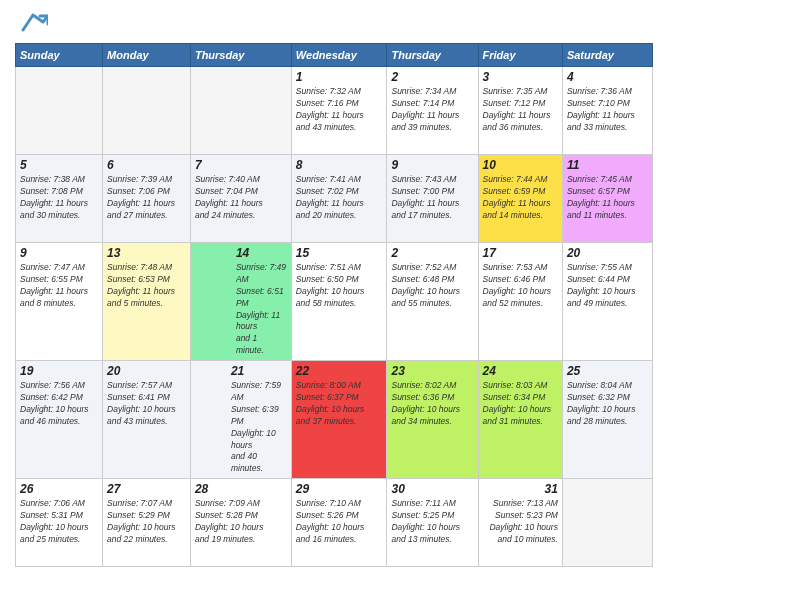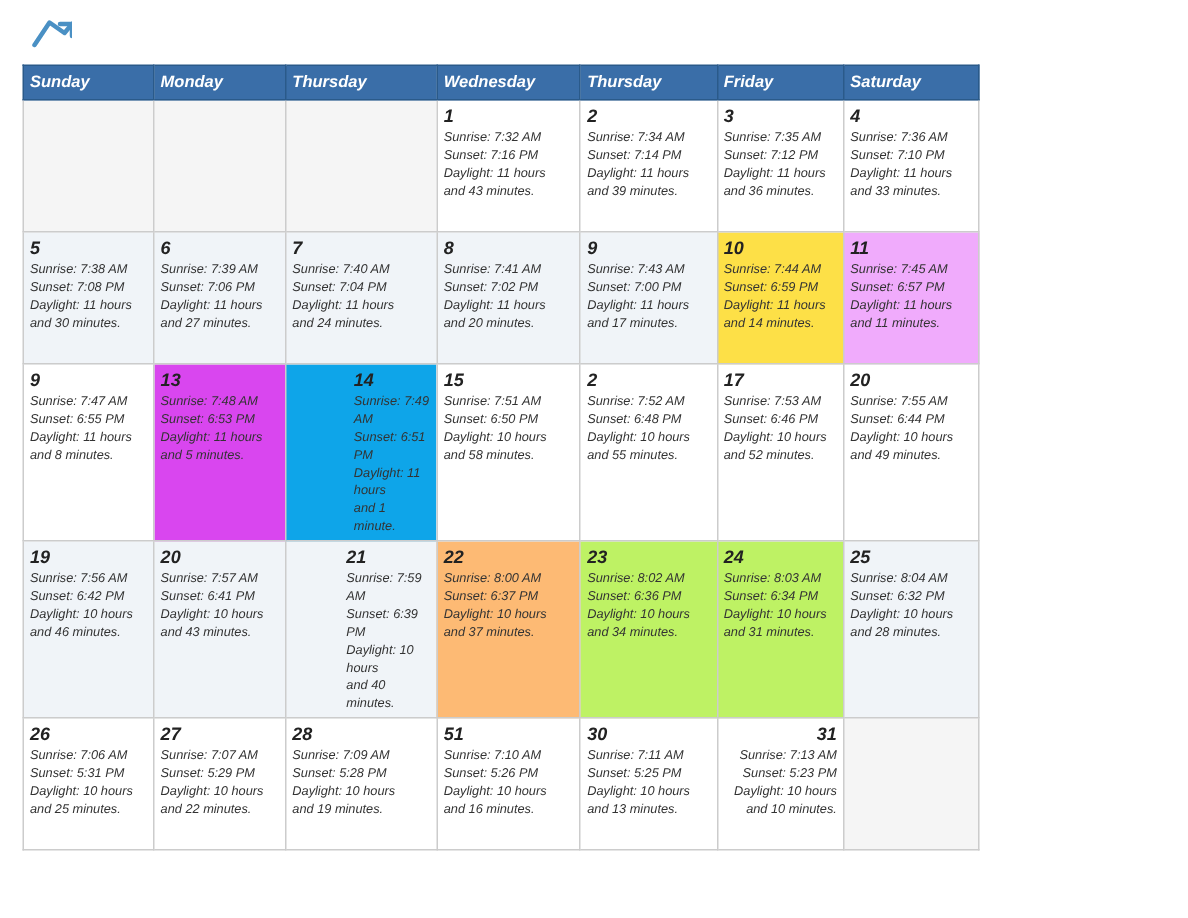--- a/index.html
+++ b/index.html
@@ -168,25 +168,25 @@
           <td style="background: #f0abfc;">
             <div class="day-number">11</div>
             <div class="day-info">Sunrise: 7:45 AM<br>Sunset: 6:57 PM<br>Daylight: 11 hours<br>and 11 minutes.</div>
           </td>
         </tr>
         <tr>
           <td style="background: rgb(255, 255, 255);">
             <div class="day-number">9</div>
             <div class="day-info">Sunrise: 7:47 AM<br>Sunset: 6:55 PM<br>Daylight: 11 hours<br>and 8 minutes.</div>
           </td>
-          <td style="background: #d946ef;">
+          <td style="background: #fef9c3;">
             <div class="day-number">13</div>
             <div class="day-info">Sunrise: 7:48 AM<br>Sunset: 6:53 PM<br>Daylight: 11 hours<br>and 5 minutes.</div>
           </td>
-          <td style="background: #0ea5e9; padding-left: 45px;">
+          <td style="background: #86efac; padding-left: 45px;">
             <div class="day-number">14</div>
             <div class="day-info">Sunrise: 7:49 AM<br>Sunset: 6:51 PM<br>Daylight: 11 hours<br>and 1 minute.</div>
           </td>
           <td style="background: rgb(255, 255, 255);">
             <div class="day-number">15</div>
             <div class="day-info">Sunrise: 7:51 AM<br>Sunset: 6:50 PM<br>Daylight: 10 hours<br>and 58 minutes.</div>
           </td>
           <td style="background: rgb(255, 255, 255);">
             <div class="day-number">2</div>
             <div class="day-info">Sunrise: 7:52 AM<br>Sunset: 6:48 PM<br>Daylight: 10 hours<br>and 55 minutes.</div>
@@ -206,21 +206,21 @@
             <div class="day-info">Sunrise: 7:56 AM<br>Sunset: 6:42 PM<br>Daylight: 10 hours<br>and 46 minutes.</div>
           </td>
           <td style="background: rgb(240, 244, 248);">
             <div class="day-number">20</div>
             <div class="day-info">Sunrise: 7:57 AM<br>Sunset: 6:41 PM<br>Daylight: 10 hours<br>and 43 minutes.</div>
           </td>
           <td style="background: rgb(240, 244, 248); padding-left: 40px;">
             <div class="day-number">21</div>
             <div class="day-info">Sunrise: 7:59 AM<br>Sunset: 6:39 PM<br>Daylight: 10 hours<br>and 40 minutes.</div>
           </td>
-          <td style="background: #fdba74;">
+          <td style="background: #ef4444;">
             <div class="day-number">22</div>
             <div class="day-info">Sunrise: 8:00 AM<br>Sunset: 6:37 PM<br>Daylight: 10 hours<br>and 37 minutes.</div>
           </td>
           <td style="background: #bef264;">
             <div class="day-number">23</div>
             <div class="day-info">Sunrise: 8:02 AM<br>Sunset: 6:36 PM<br>Daylight: 10 hours<br>and 34 minutes.</div>
           </td>
           <td style="background: #bef264;">
             <div class="day-number">24</div>
             <div class="day-info">Sunrise: 8:03 AM<br>Sunset: 6:34 PM<br>Daylight: 10 hours<br>and 31 minutes.</div>
@@ -237,21 +237,21 @@
           </td>
           <td style="background: rgb(255, 255, 255);">
             <div class="day-number">27</div>
             <div class="day-info">Sunrise: 7:07 AM<br>Sunset: 5:29 PM<br>Daylight: 10 hours<br>and 22 minutes.</div>
           </td>
           <td style="background: rgb(255, 255, 255);">
             <div class="day-number">28</div>
             <div class="day-info">Sunrise: 7:09 AM<br>Sunset: 5:28 PM<br>Daylight: 10 hours<br>and 19 minutes.</div>
           </td>
           <td style="background: rgb(255, 255, 255);">
-            <div class="day-number">51</div>
+            <div class="day-number">29</div>
             <div class="day-info">Sunrise: 7:10 AM<br>Sunset: 5:26 PM<br>Daylight: 10 hours<br>and 16 minutes.</div>
           </td>
           <td style="background: rgb(255, 255, 255);">
             <div class="day-number">30</div>
             <div class="day-info">Sunrise: 7:11 AM<br>Sunset: 5:25 PM<br>Daylight: 10 hours<br>and 13 minutes.</div>
           </td>
           <td style="background: rgb(255, 255, 255); text-align: right;">
             <div class="day-number">31</div>
             <div class="day-info">Sunrise: 7:13 AM<br>Sunset: 5:23 PM<br>Daylight: 10 hours<br>and 10 minutes.</div>
           </td>

